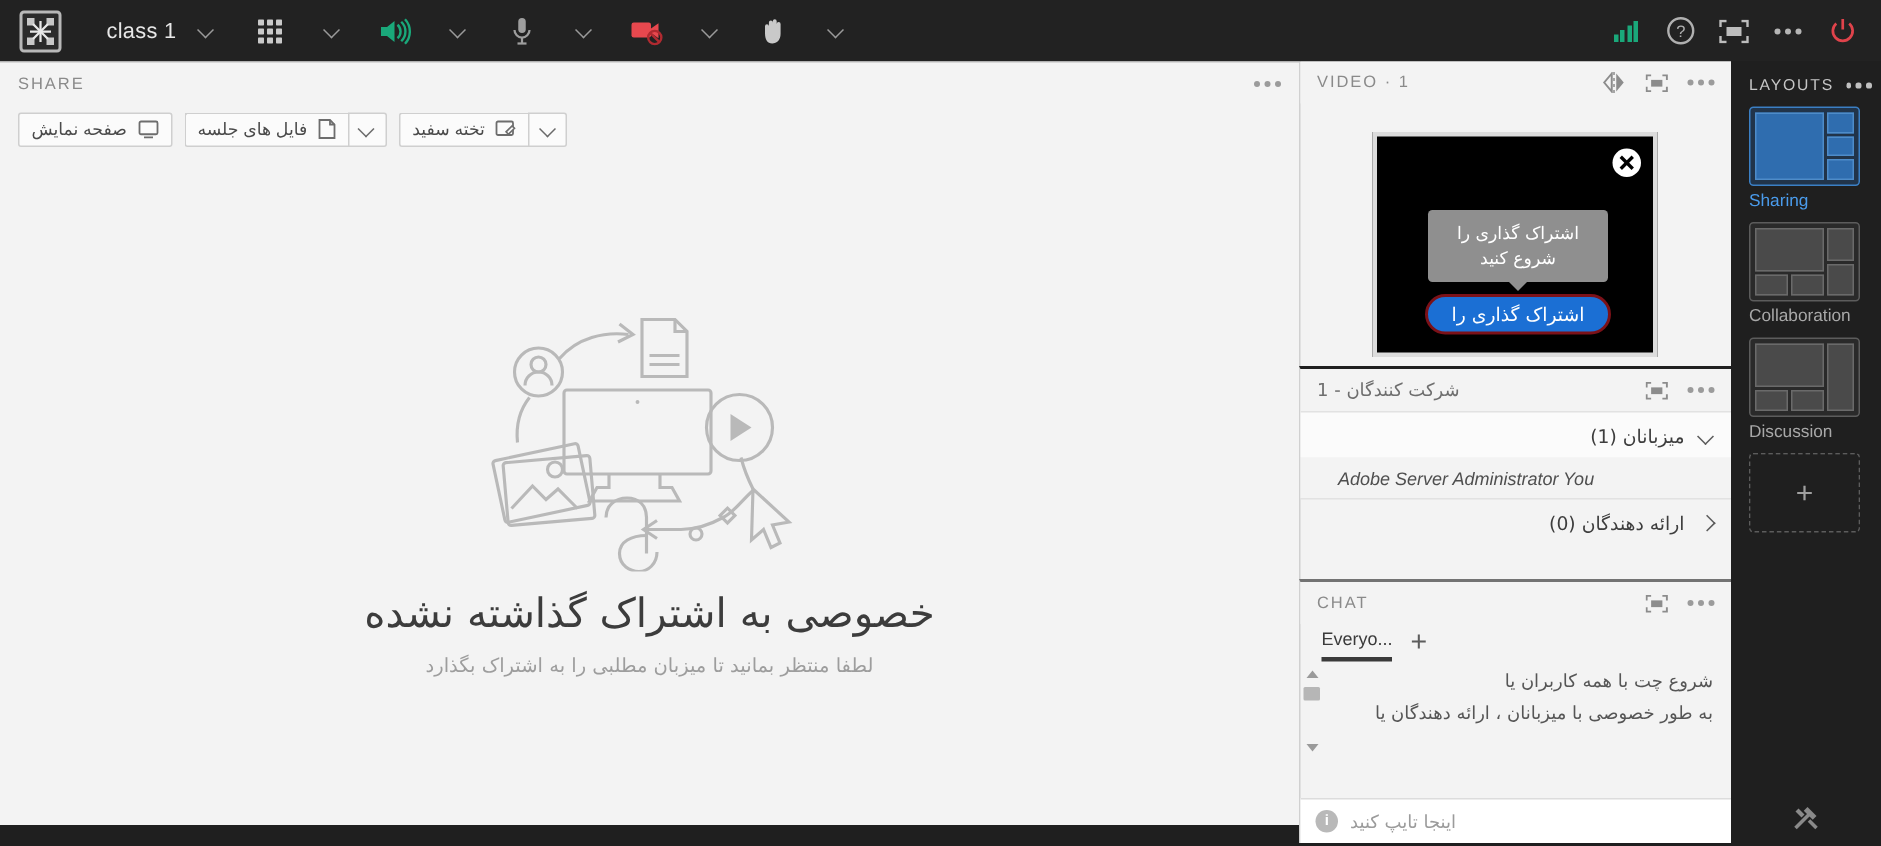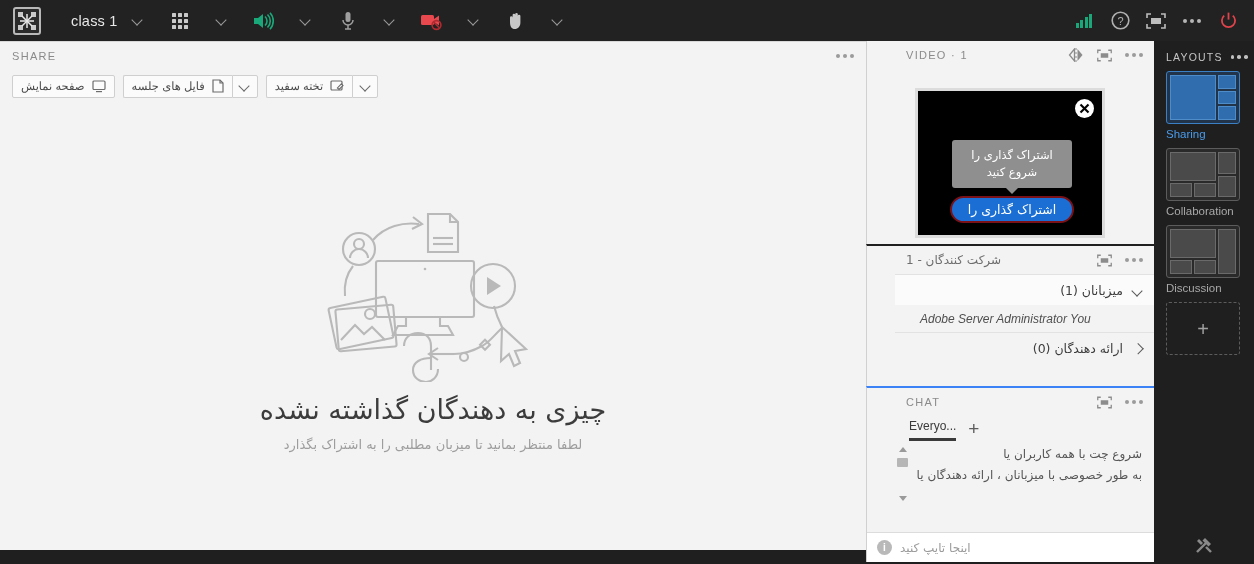--- a/index.html
+++ b/index.html
@@ -100,21 +100,21 @@
   .share-bottombar {
     position: absolute; left: 0; bottom: 0; width: 866px; height: 14px;
     background: #1f1f1f;
   }
 
   
   .rightcol {
     position: absolute; left: 866px; top: 41px; width: 288px; height: 523px;
     background: #1f1f1f;
   }
-  .pod { background: #f3f3f3; border-left: 1px solid #d0d0d0; padding-left: 28px; }
+  .pod { background: #f3f3f3; border-left: 1px solid #d0d0d0; }
   .pod-header {
     height: 28px; display: flex; align-items: center; padding: 0 11px;
     background: #f3f3f3;
   }
   .pod-title { font-size: 11px; color: #8a8a8a; letter-spacing: 1.3px; }
   .pod-hdr-icons { margin-left: auto; display: flex; align-items: center; gap: 13px; }
   .icon-fs { width: 15px; height: 13px; position: relative; display: block; }
   .pod-hdr-icons .dots3 i { background: #9b9b9b; }
 
   
@@ -173,21 +173,21 @@
     border-right: 1.7px solid #5a5a5a; border-bottom: 1.7px solid #5a5a5a;
     transform: rotate(-45deg);
   }
   .att-person {
     height: 27px; display: flex; align-items: center; padding: 0 25px;
     font-size: 12px; color: #4f4f4f; font-style: italic;
     background: #f3f3f3;
   }
 
   
-  .chat-pod { height: 176px; border-top: 2px solid #3b82f6; position: relative; }
+  .chat-pod { height: 176px; border-top: 2px solid #737373; position: relative; }
   .chat-tabs {
     display: flex; align-items: center; padding: 0 14px; height: 28px; gap: 12px;
   }
   .chat-tab {
     font-size: 12px; color: #3a3a3a; padding-bottom: 5px;
     border-bottom: 3px solid #3a3a3a;
   }
   .chat-plus { font-size: 19px; color: #5d5d5d; line-height: 1; padding-bottom: 3px; }
   .chat-body {
     position: relative; height: 58px; overflow: hidden; padding: 0 12px 0 18px;
@@ -472,21 +472,21 @@
           <circle cx="146" cy="155" r="4"></circle>
           <path d="M176 104c2 8 5 15 8 21"></path>
 
           <path d="M136 152H112"></path>
           <path d="M120 146l-9 6 9 6"></path>
 
           <path d="M72 136c0-8 6-13 14-13s13 5 13 13v24" transform="translate(14 8)"></path>
           <path d="M99 148c-10 0-18 4-18 12s7 12 13 12 12-5 12-13" transform="translate(14 8)"></path>
         </svg>
       </div>
-      <div class="share-heading">چیزی به دهندگان گذاشته نشده</div>
+      <div class="share-heading">خصوصی به اشتراک گذاشته نشده</div>
       <div class="share-sub">لطفا منتظر بمانید تا میزبان مطلبی را به اشتراک بگذارد</div>
     </div>
     <div class="share-bottombar"></div>
   </div>
 
   <div class="rightcol">
 
     <div class="pod video-pod">
       <div class="pod-header">
         <span class="pod-title">

